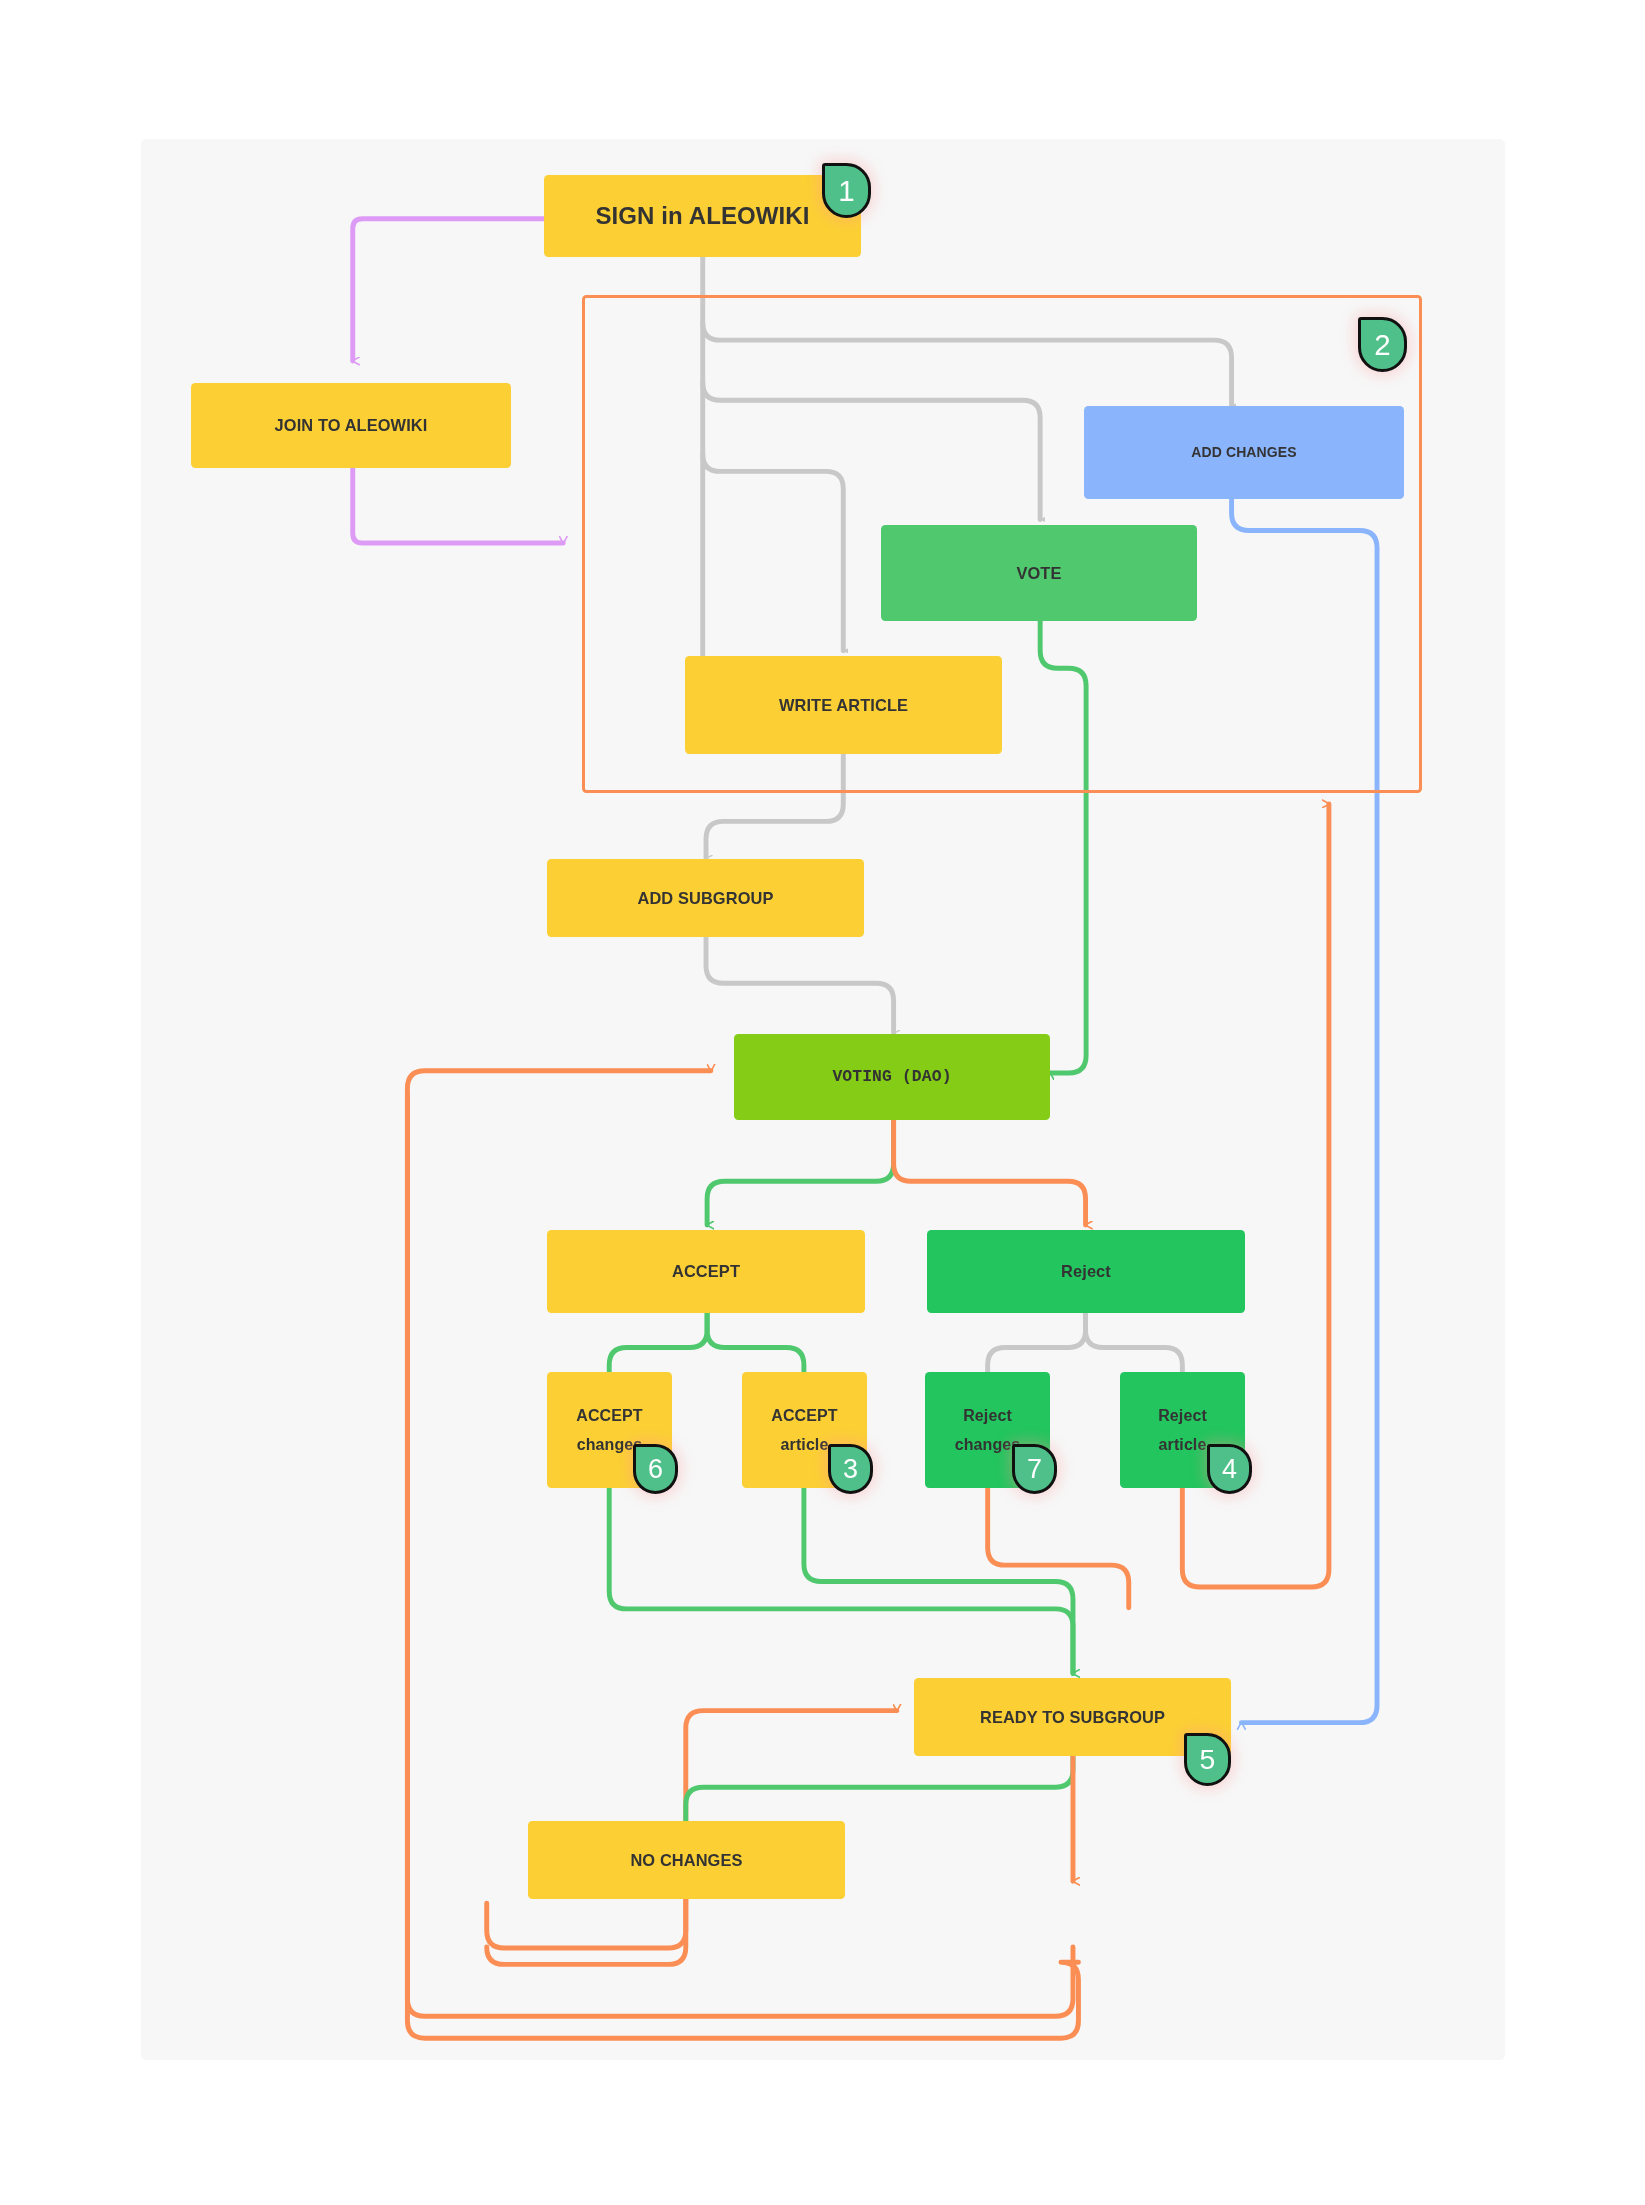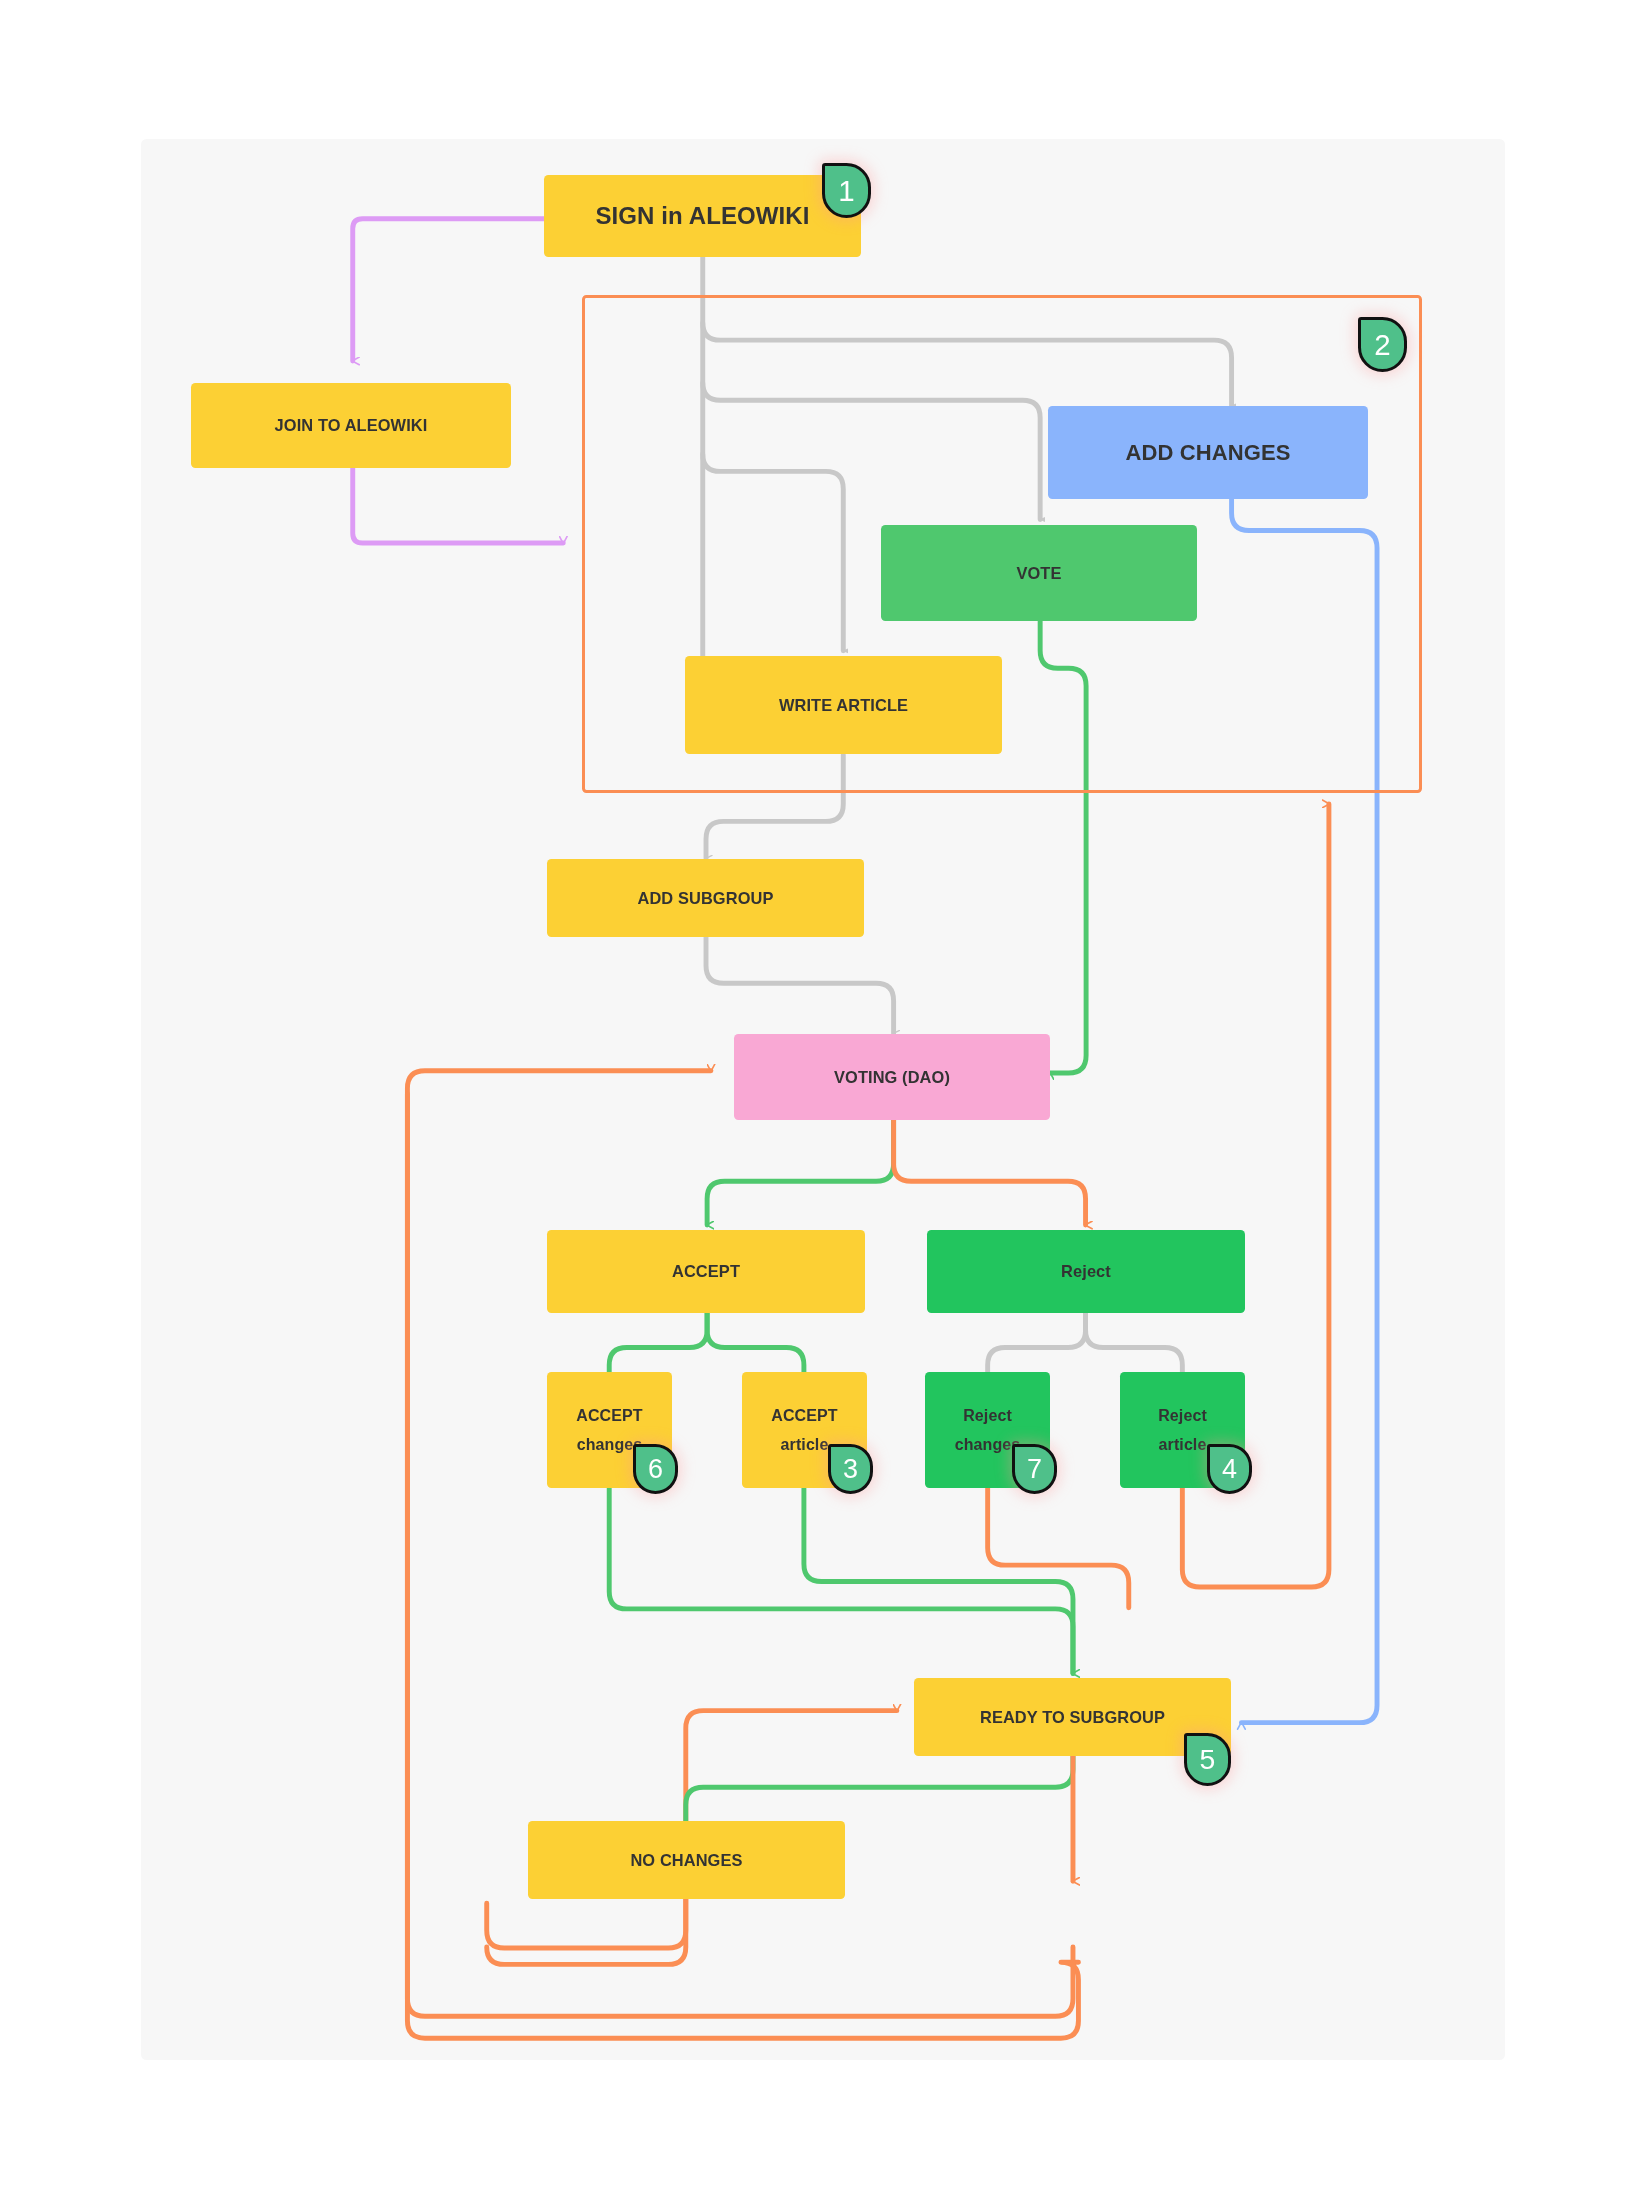--- a/index.html
+++ b/index.html
@@ -48,21 +48,21 @@
     font-weight: bold;
     letter-spacing: 0.1px;
     line-height: 1.35;
     box-sizing: border-box;
     padding: 3.3px 5.5px;
   }
 
   .n-yellow { background: #FCD034; }
   .n-blue   { background: #8AB4FC; }
   .n-green  { background: #4FC86E; }
-  .n-purple { background: #f9a8d4; }
+  .n-purple { background: #84cc16; font-family: Liberation Mono, monospace; }
   .n-orange { background: #22c55e; }
 
   .group-box {
     position: absolute;
     border: 3.3px solid #FB8E54;
     border-radius: 4.4px;
     box-sizing: border-box;
     background: transparent;
   }
 
@@ -168,21 +168,21 @@
   <div class="group-box" style="left:582px; top:295px; width:840px; height:498px;"></div>
 
   <div class="node n-yellow" style="left:544px; top:175px; width:317px; height:82px; font-size:24px;">
     <span>SIGN in ALEOWIKI</span>
   </div>
 
   <div class="node n-yellow" style="left:191px; top:383px; width:320px; height:85px; font-size:16.4px;">
     <span>JOIN TO ALEOWIKI</span>
   </div>
 
-  <div class="node n-blue" style="left:1048px; top:406px; width:320px; height:93px; font-size:22px;">
+  <div class="node n-blue" style="left:1084px; top:406px; width:320px; height:93px; font-size:14px;">
     <span>ADD CHANGES</span>
   </div>
 
   <div class="node n-green" style="left:881px; top:525px; width:316px; height:96px; font-size:16.4px;">
     <span>VOTE</span>
   </div>
 
   <div class="node n-yellow" style="left:685px; top:656px; width:317px; height:98px; font-size:16.4px;">
     <span>WRITE ARTICLE</span>
   </div>

